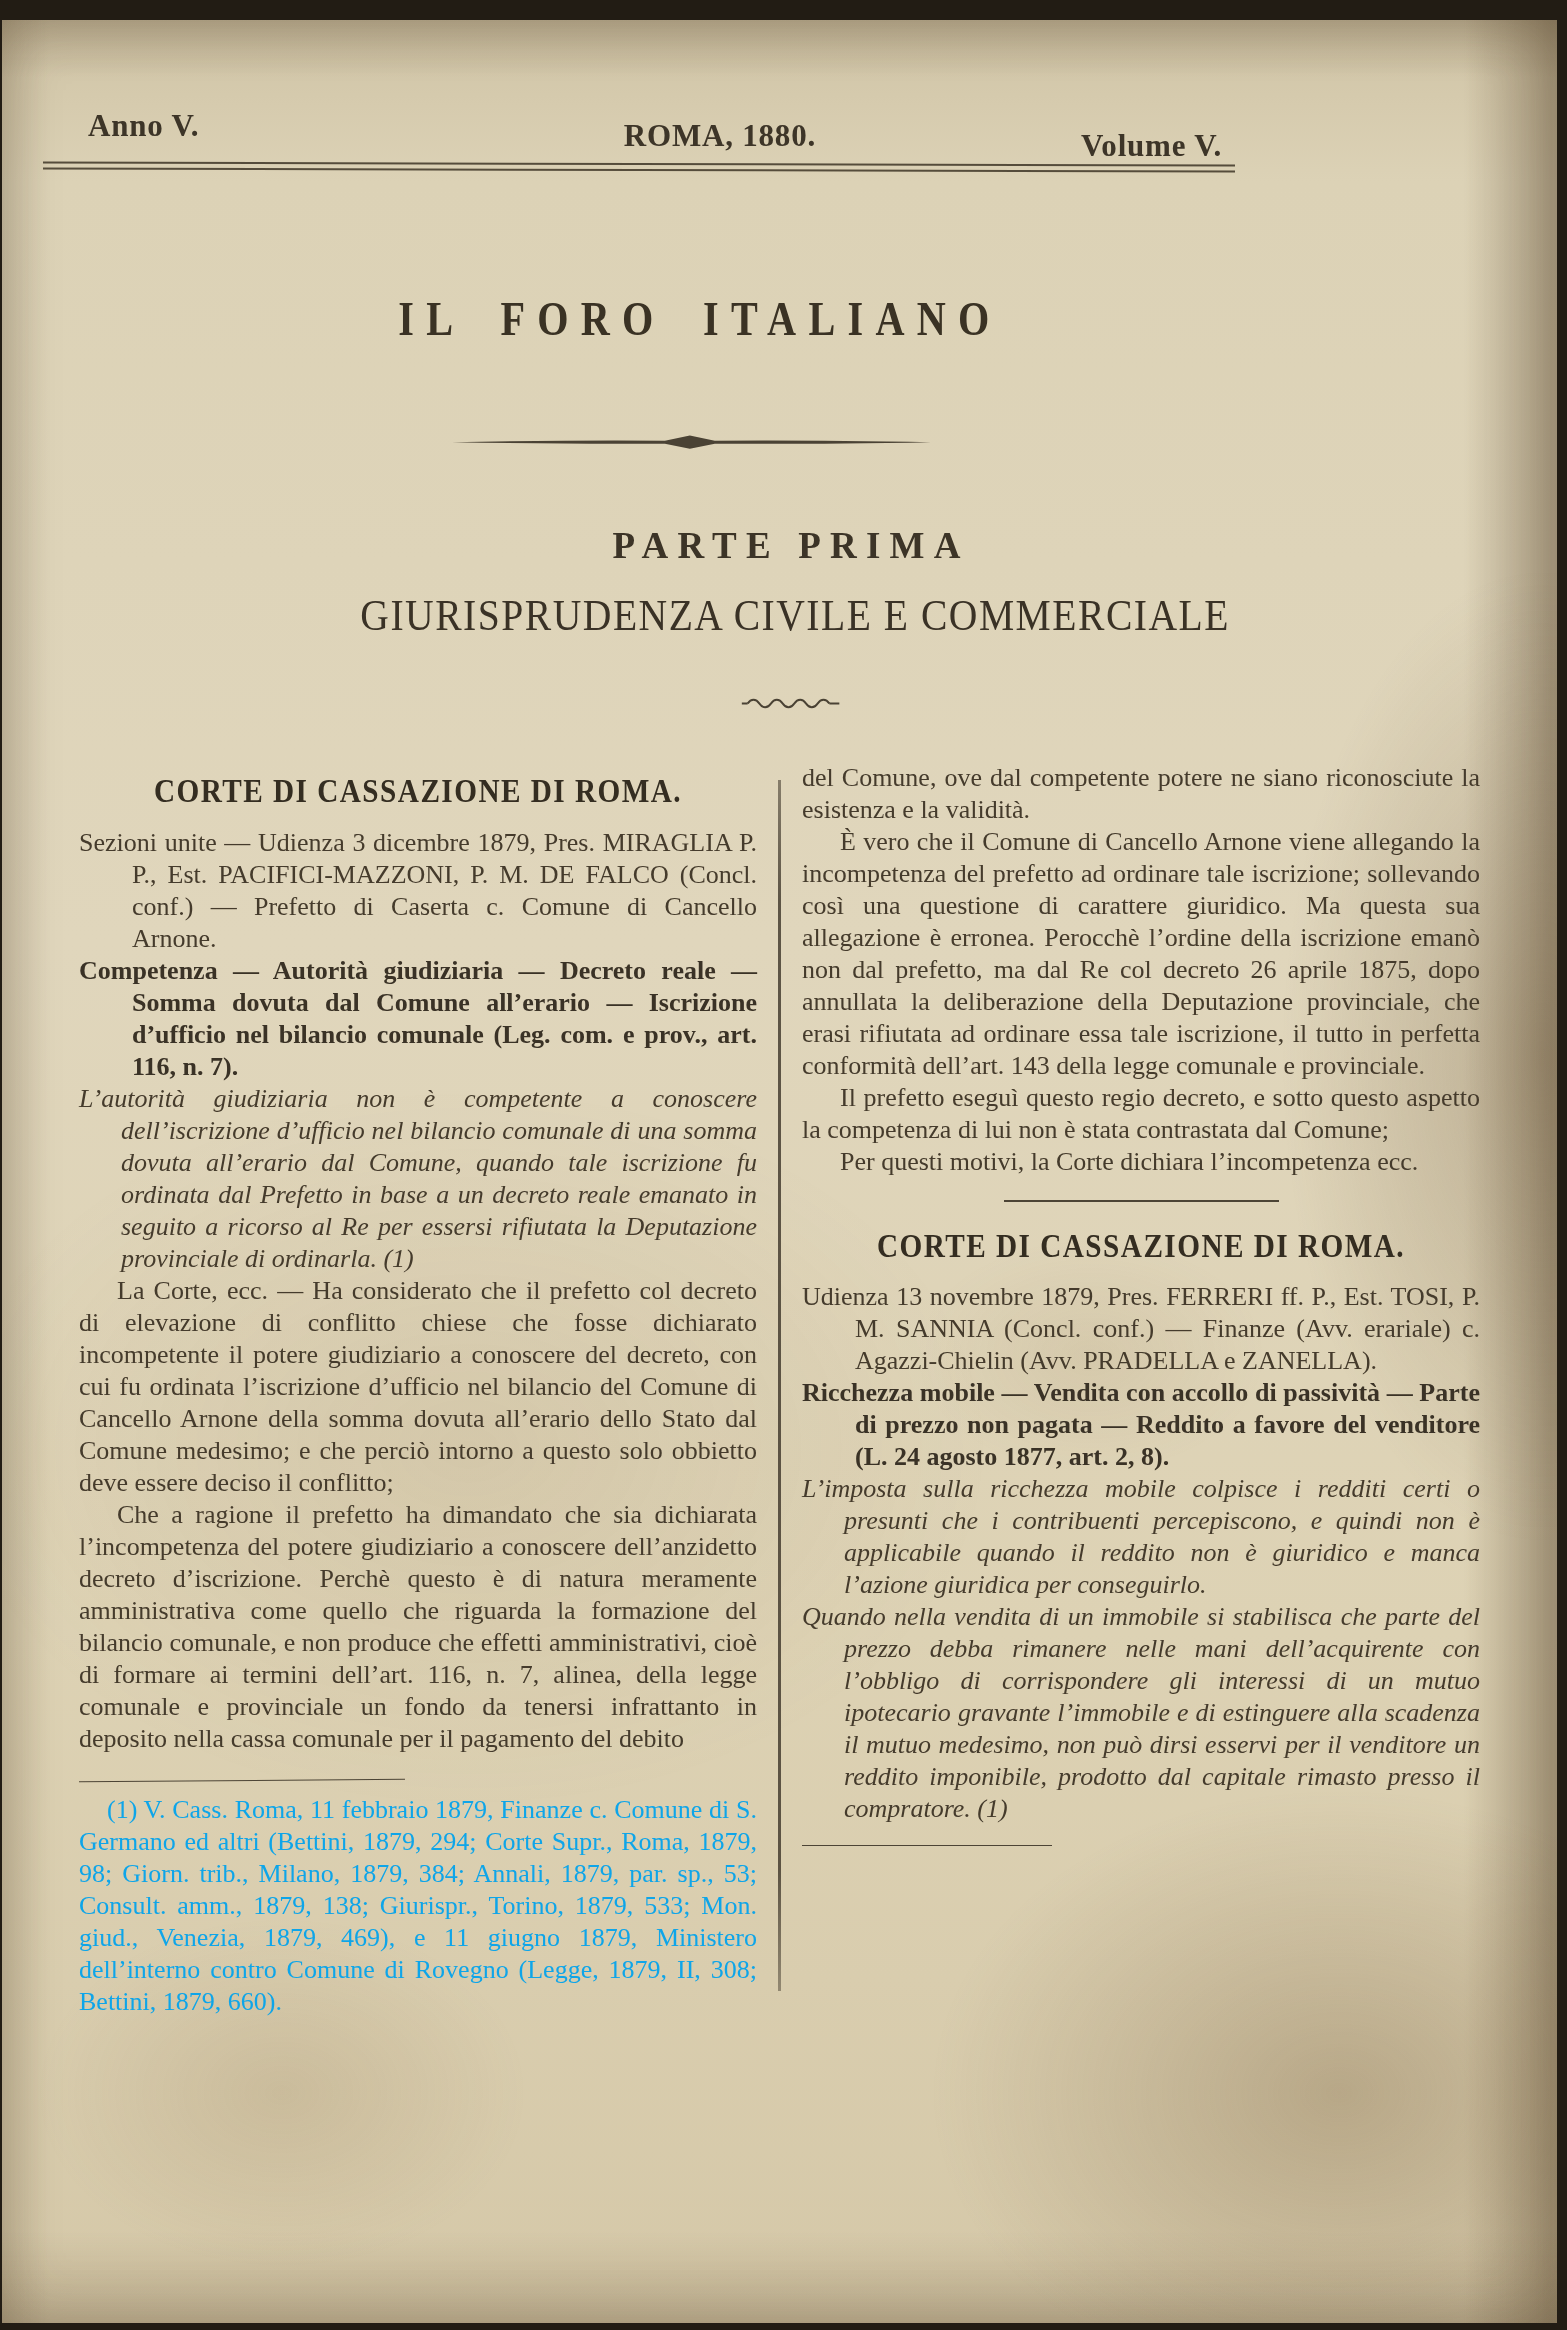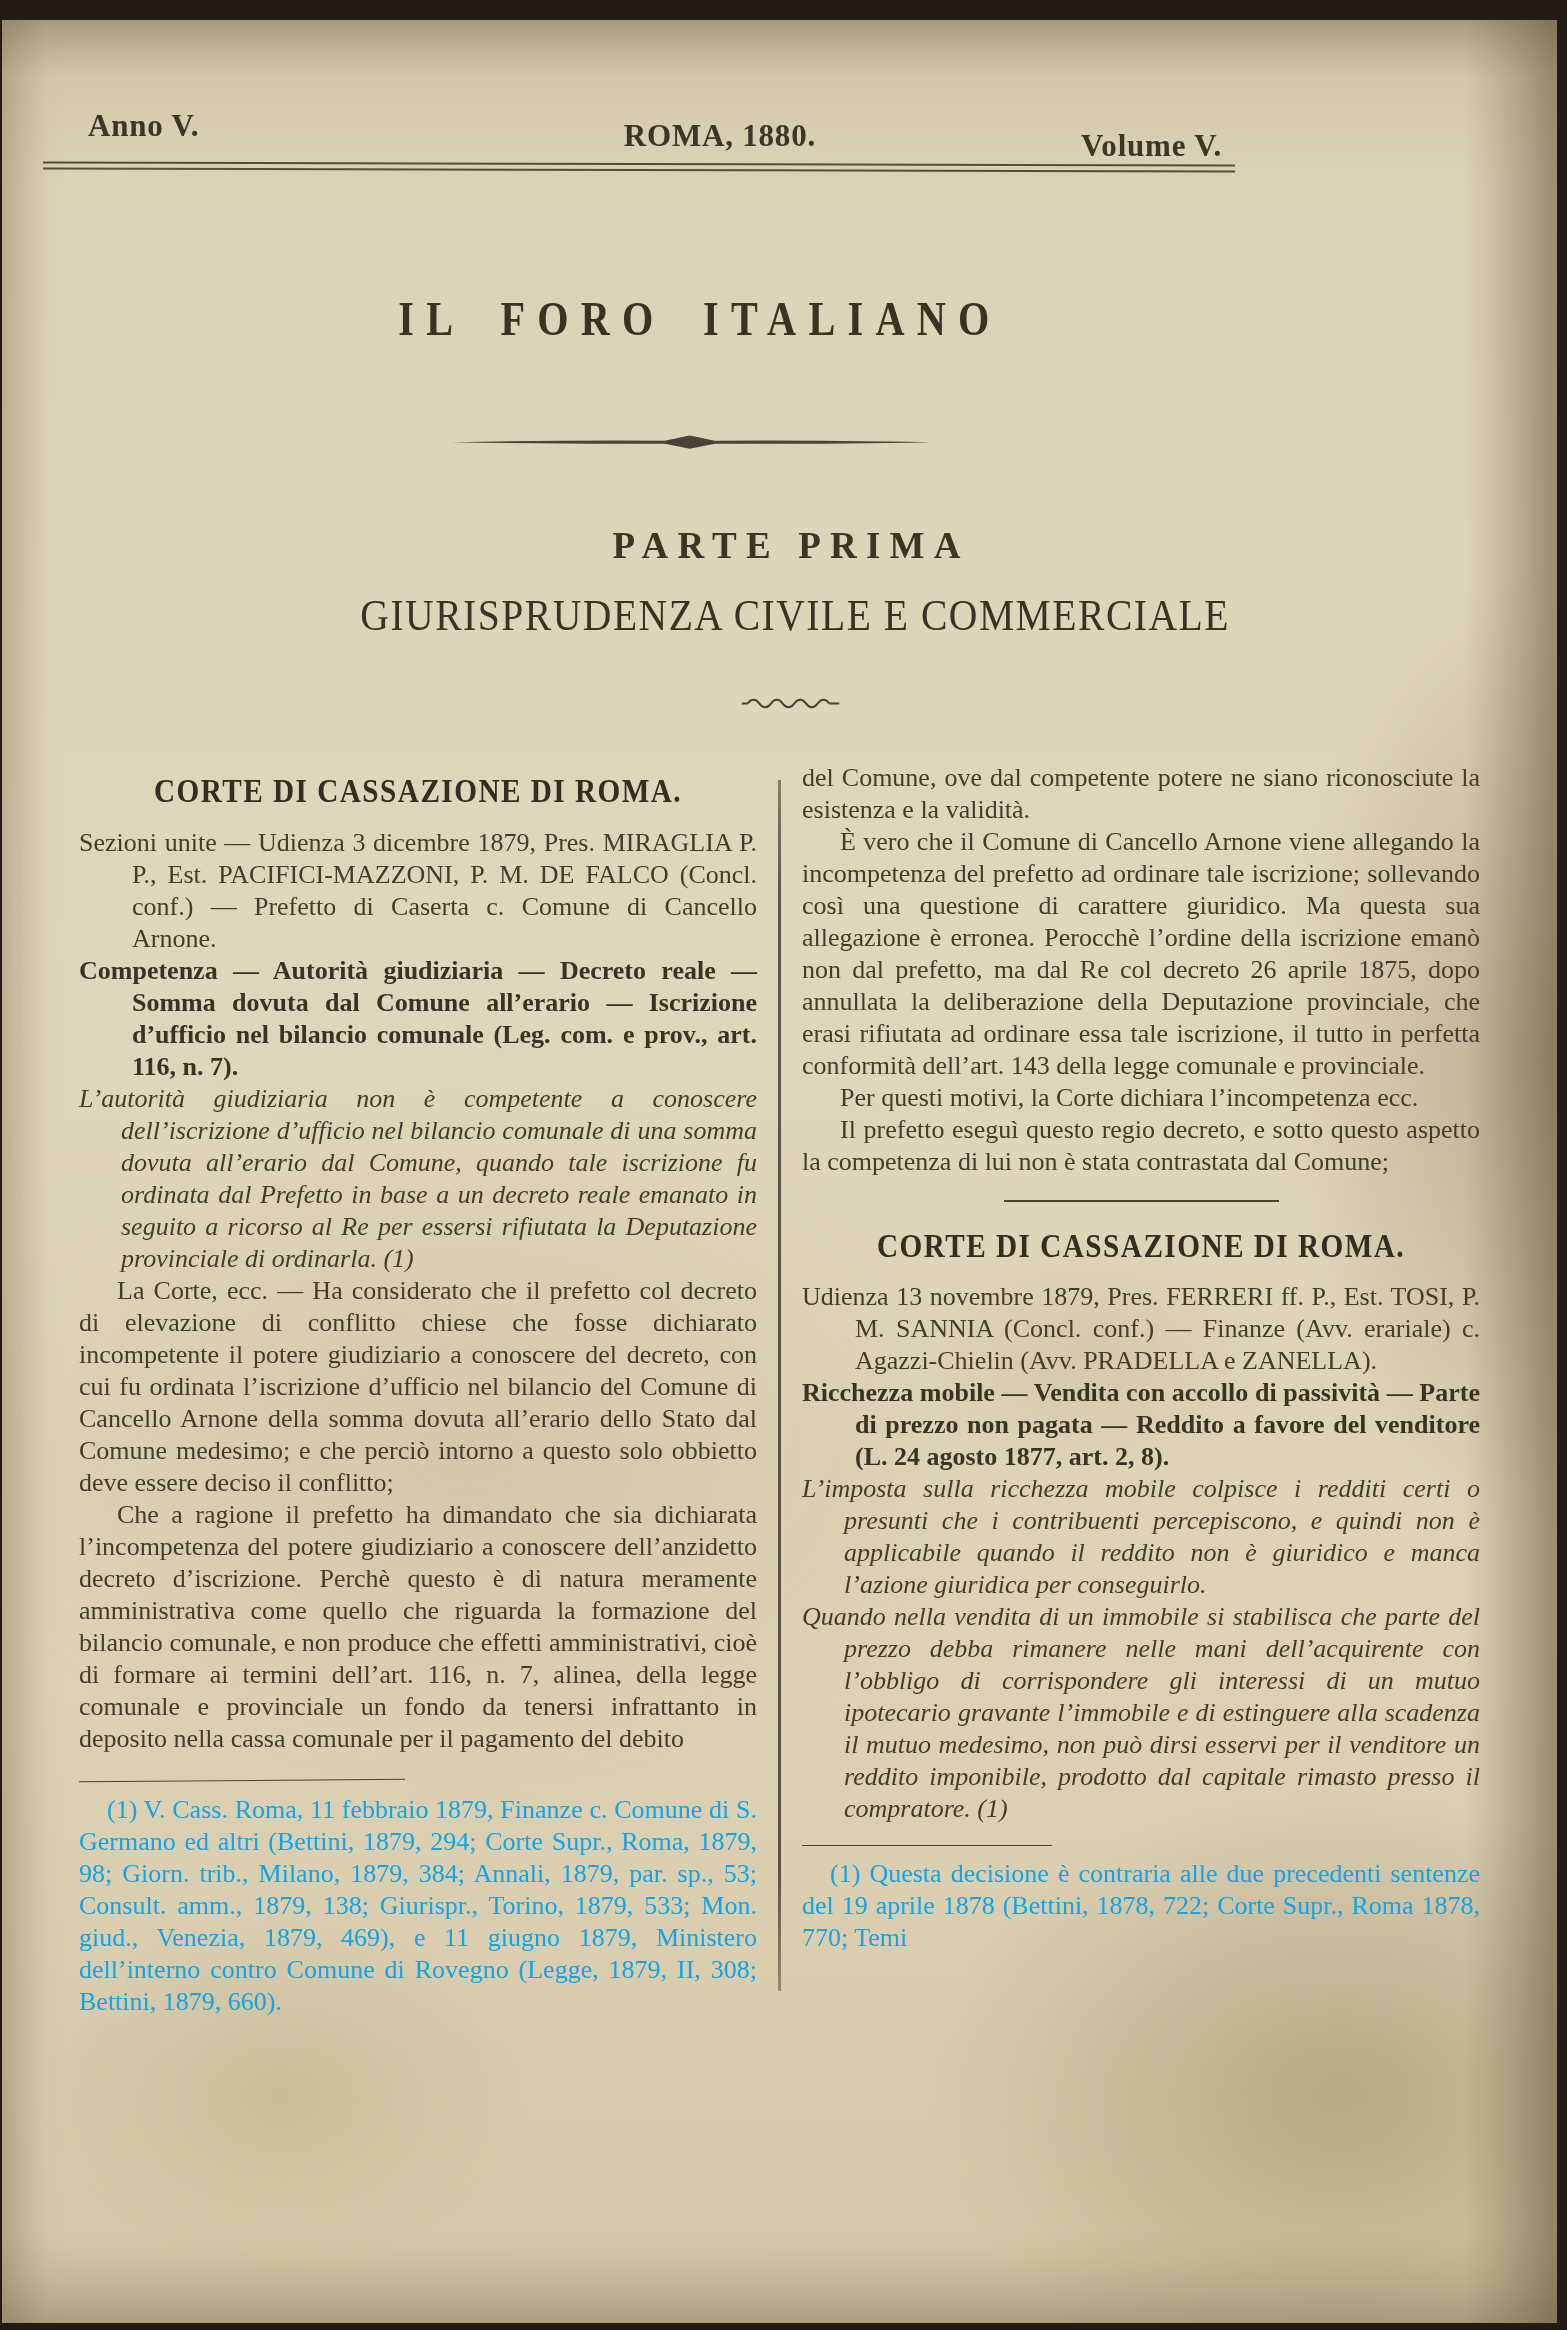--- a/index.html
+++ b/index.html
@@ -131,26 +131,25 @@
     <p class="massima massima-last">L’autorità giudiziaria non è competente a conoscere dell’iscrizione d’ufficio nel bilancio comunale di una somma dovuta all’erario dal Comune, quando tale iscrizione fu ordinata dal Prefetto in base a un decreto reale emanato in seguito a ricorso al Re per essersi rifiutata la Deputazione provinciale di ordinarla. (1)</p>
     <p class="body-p">La Corte, ecc. — Ha considerato che il prefetto col decreto di elevazione di conflitto chiese che fosse dichiarato incompetente il potere giudiziario a conoscere del decreto, con cui fu ordinata l’iscrizione d’ufficio nel bilancio del Comune di Cancello Arnone della somma dovuta all’erario dello Stato dal Comune medesimo; e che perciò intorno a questo solo obbietto deve essere deciso il conflitto;</p>
     <p class="body-p">Che a ragione il prefetto ha dimandato che sia dichiarata l’incompetenza del potere giudiziario a conoscere dell’anzidetto decreto d’iscrizione. Perchè questo è di natura meramente amministrativa come quello che riguarda la formazione del bilancio comunale, e non produce che effetti amministrativi, cioè di formare ai termini dell’art. 116, n. 7, alinea, della legge comunale e provinciale un fondo da tenersi infrattanto in deposito nella cassa comunale per il pagamento del debito</p>
     <div class="fn-rule-left"></div>
     <p class="footnote">(1) V. Cass. Roma, 11 febbraio 1879, Finanze c. Comune di S. Germano ed altri (Bettini, 1879, 294; Corte Supr., Roma, 1879, 98; Giorn. trib., Milano, 1879, 384; Annali, 1879, par. sp., 53; Consult. amm., 1879, 138; Giurispr., Torino, 1879, 533; Mon. giud., Venezia, 1879, 469), e 11 giugno 1879, Ministero dell’interno contro Comune di Rovegno (Legge, 1879, II, 308; Bettini, 1879, 660).</p>
   </div>
 
   <div class="col col-right">
     <p class="body-p" style="text-indent:0;">del Comune, ove dal competente potere ne siano riconosciute la esistenza e la validità.</p>
     <p class="body-p">È vero che il Comune di Cancello Arnone viene allegando la incompetenza del prefetto ad ordinare tale iscrizione; sollevando così una questione di carattere giuridico. Ma questa sua allegazione è erronea. Perocchè l’ordine della iscrizione emanò non dal prefetto, ma dal Re col decreto 26 aprile 1875, dopo annullata la deliberazione della Deputazione provinciale, che erasi rifiutata ad ordinare essa tale iscrizione, il tutto in perfetta conformità dell’art. 143 della legge comunale e provinciale.</p>
+    <p class="body-p">Il prefetto eseguì questo regio decreto, e sotto questo aspetto la competenza di lui non è stata contrastata dal Comune;</p>
     <p class="body-p">Per questi motivi, la Corte dichiara l’incompetenza ecc.</p>
-    <p class="body-p">Il prefetto eseguì questo regio decreto, e sotto questo aspetto la competenza di lui non è stata contrastata dal Comune;</p>
     <div class="sep-rule"></div>
     <h2 class="court-heading"><span>CORTE DI CASSAZIONE DI ROMA.</span></h2>
     <p class="case-info">Udienza 13 novembre 1879, Pres. FERRERI ff. P., Est. TOSI, P. M. SANNIA (Concl. conf.) — Finanze (Avv. erariale) c. Agazzi-Chielin (Avv. PRADELLA e ZANELLA).</p>
     <p class="headnote">Ricchezza mobile — Vendita con accollo di passività — Parte di prezzo non pagata — Reddito a favore del venditore (L. 24 agosto 1877, art. 2, 8).</p>
     <p class="massima">L’imposta sulla ricchezza mobile colpisce i redditi certi o presunti che i contribuenti percepiscono, e quindi non è applicabile quando il reddito non è giuridico e manca l’azione giuridica per conseguirlo.</p>
     <p class="massima">Quando nella vendita di un immobile si stabilisca che parte del prezzo debba rimanere nelle mani dell’acquirente con l’obbligo di corrispondere gli interessi di un mutuo ipotecario gravante l’immobile e di estinguere alla scadenza il mutuo medesimo, non può dirsi esservi per il venditore un reddito imponibile, prodotto dal capitale rimasto presso il compratore. (1)</p>
     <div class="fn-rule-right"></div>
-    <p class="footnote">(1) Questa decisione è contraria alle due precedenti sentenze del 19 aprile 1878 (Bettini, 1878, 722; Corte Supr., Roma 1878, 770; Temi</p>
   </div>
 
 </div>
 
 
 </body></html>

